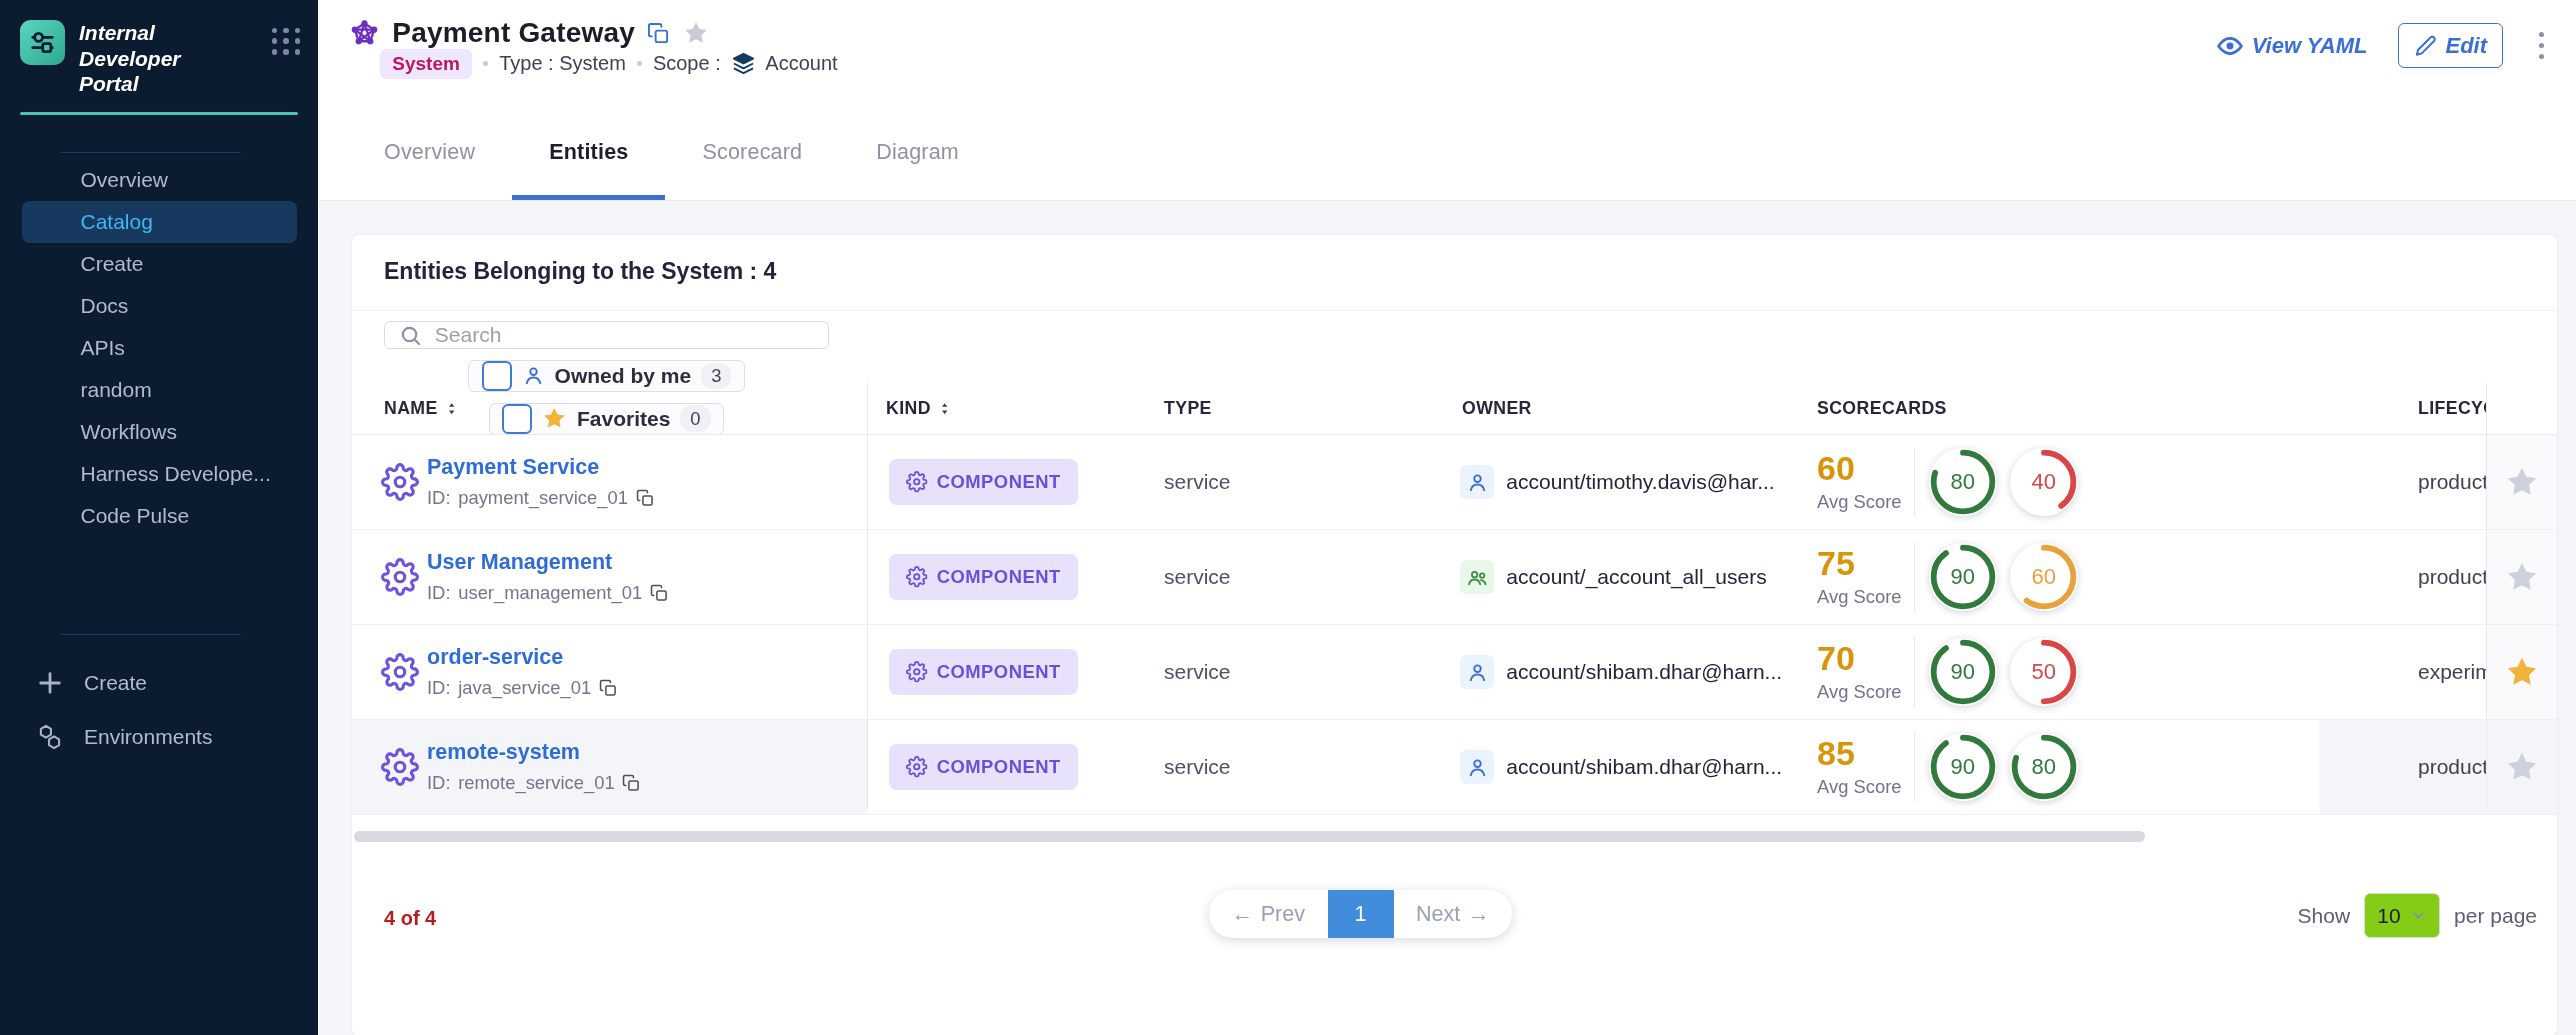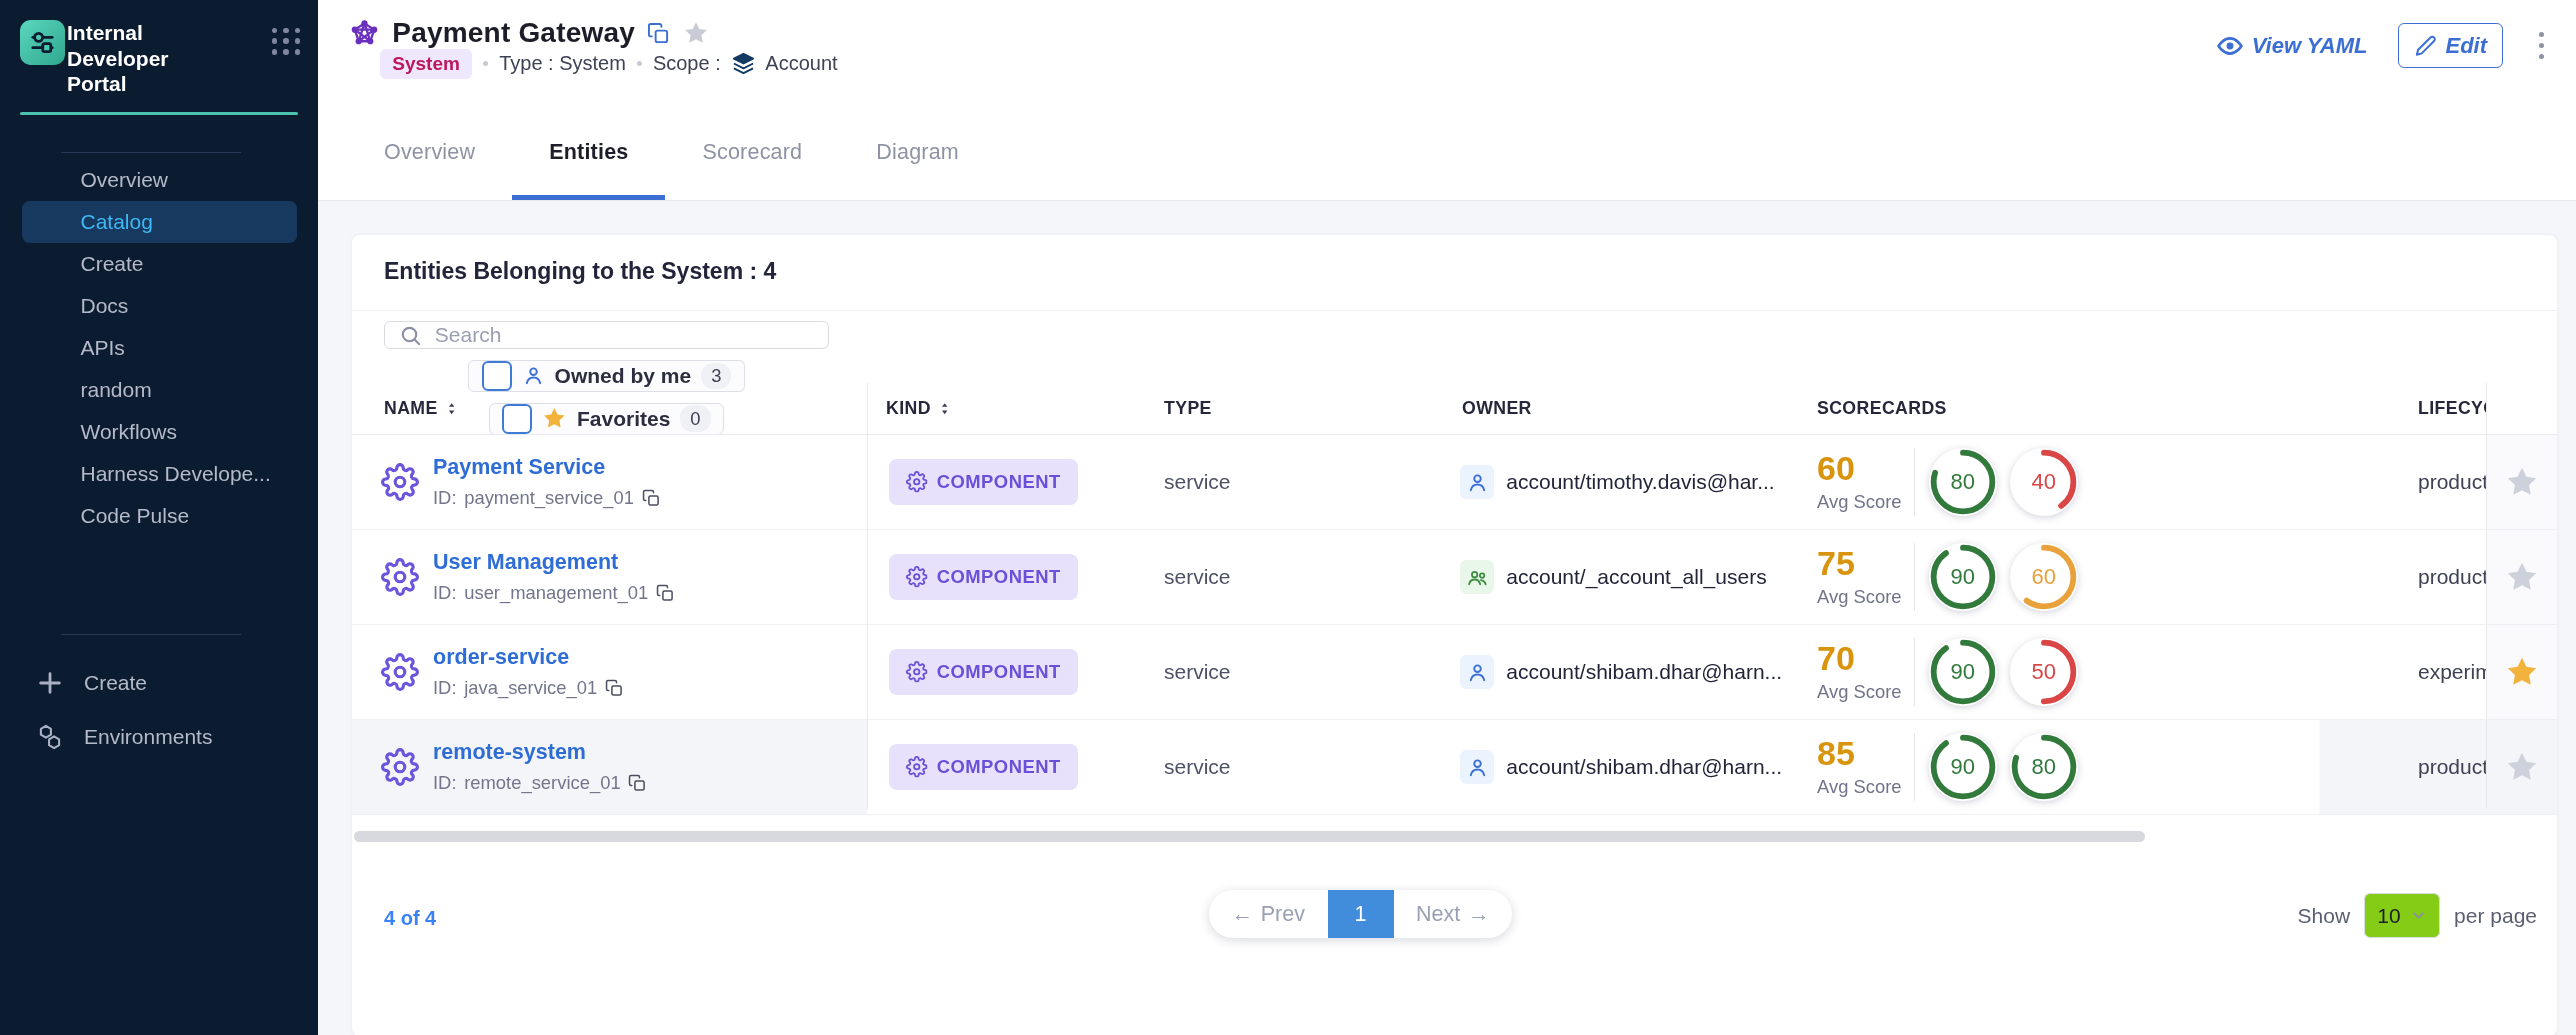--- a/index.html
+++ b/index.html
@@ -2,21 +2,21 @@
 <html style="font-size:12.3px"><head>
 <meta charset="utf-8">
 <style>
   html,body{margin:0;padding:0;background:#dfe2e8;}
   .app{position:relative;width:2576px;height:1036px;overflow:hidden;background:#f5f6f9;
        font-family:"Liberation Sans","DejaVu Sans",sans-serif;-webkit-font-smoothing:antialiased;}
   svg{display:block;}
 
   
   .sidebar{position:absolute;left:0;top:0;bottom:0;width:318px;background:#0c1c30;z-index:5;}
-  .brand{display:flex;align-items:flex-start;gap:2px;padding:20px 17px 0 20px;}
+  .brand{display:flex;align-items:flex-start;gap:14px;padding:20px 17px 0 20px;font-style:italic;}
   .logo{width:45px;height:45px;border-radius:10.8px;background:linear-gradient(135deg,#5bd7bf,#2ea78e);
         display:flex;align-items:center;justify-content:center;flex:0 0 auto;}
   .brand-title{font-size:21px;line-height:1.22;font-weight:700;color:#fff;width:152px;}
   .grid-icon{margin-left:auto;margin-top:7.7px;display:grid;grid-template-columns:repeat(3,6.1px);gap:5.4px;}
   .grid-icon i{width:5.4px;height:5.4px;border-radius:50%;background:#7f87a0;}
   .brand-rule{height:3.1px;background:#4cc3ae;margin:15.4px 20px 0 20px;border-radius:1.5px;}
   .side-sep{height:0.8px;background:#273a55;margin:37px 77px 6.1px 61px;}
   .side-nav{margin-top:0;}
   .side-item{height:42px;display:flex;align-items:center;margin:0 21.5px;padding-left:59px;border-radius:7.7px;
              font-size:21px;color:#b4bac9;cursor:pointer;}
@@ -78,21 +78,21 @@
 
   
   .tbl{position:absolute;left:0;right:0;top:148px;height:426px;}
   .thead{position:relative;height:51px;border-bottom:0.8px solid #e9eaef;}
   .th{position:absolute;top:0;height:51px;display:flex;align-items:center;gap:6.1px;font-size:17.7px;font-weight:700;
       color:#26273b;letter-spacing:0.4px;}
   .th .sort{width:15.4px;height:15.4px;color:#3a3b4f;}
   .trow{position:relative;height:94px;border-bottom:0.8px solid #eef0f3;background:#fff;}
   .trow.hover{background:linear-gradient(90deg,#f4f5f8 0 515px,#ffffff 516px 1967px,#f4f5f8 1968px 100%);}
   .cell{position:absolute;top:0;bottom:0;display:flex;align-items:center;}
-  .c-name{left:29px;gap:14px;}
+  .c-name{left:29px;gap:8px;}
   .row-gear{width:38px;height:38px;color:#6c55dc;flex:0 0 auto;}
   .nm .ename{font-size:21.5px;font-weight:600;color:#2e6cd6;text-decoration:none;cursor:pointer;display:block;}
   .nm .eid{margin-top:7px;font-size:18.4px;color:#73758c;display:flex;align-items:center;gap:7.7px;}
   .copy-sm{width:18.4px;height:18.4px;color:#4b4d60;cursor:pointer;}
   .vline{position:absolute;top:0;bottom:0;width:0.8px;background:#e7e9ee;z-index:2;}
   .vl-1{left:515px;box-shadow:4.6px 0 6.1px -3.1px rgba(31,33,60,.07);}
   .vl-2{left:2134px;box-shadow:-4.6px 0 6.1px -3.1px rgba(31,33,60,.07);}
   .c-kind{left:537px;}
   .chip{height:46px;background:#e7e1fb;color:#6a4fd8;border-radius:7.7px;display:flex;align-items:center;gap:9.2px;
         padding:0 17px;font-size:18.4px;font-weight:700;letter-spacing:0.5px;}
@@ -116,21 +116,21 @@
              font-size:22px;font-weight:400;}
   .c-life{left:2066px;width:68px;overflow:hidden;white-space:nowrap;font-size:21px;color:#3f4154;}
   .th.h-life{left:2066px;width:68px;overflow:hidden;white-space:nowrap;}
   .c-star{left:2134px;width:71px;justify-content:center;background:#fafafc;color:#cdd1db;cursor:pointer;}
   .trow.hover .c-star{background:#f4f5f8;}
   .c-star.on{color:#f2b33d;}
   .c-star svg{width:34px;height:34px;}
 
   
   .hscroll{position:absolute;left:1.5px;top:596px;width:1791px;height:10.8px;border-radius:5.4px;background:#d8d9de;cursor:pointer;}
-  .count{position:absolute;left:32px;top:672px;font-size:20px;font-weight:700;color:#3b82f6;}
+  .count{position:absolute;left:32px;top:672px;font-size:20px;font-weight:700;color:#b91c1c;}
   .pager{position:absolute;left:857px;top:655px;width:303px;height:48px;border-radius:24.6px;background:#fff;
          box-shadow:0 2.3px 10.8px rgba(40,44,80,.18);display:flex;align-items:stretch;overflow:hidden;}
   .pg-btn{flex:1;display:flex;align-items:center;justify-content:center;gap:7.7px;font-size:21.5px;color:#9aa0b4;cursor:pointer;}
   .pg-num{width:66px;background:#418ddb;color:#fff;display:flex;align-items:center;justify-content:center;
           font-size:21.5px;cursor:pointer;}
   .show{position:absolute;right:20px;top:658px;display:flex;align-items:center;gap:14px;font-size:21px;color:#5b5e73;}
   .psel{width:74px;height:43px;border:0.8px solid #d9dbe3;border-radius:6.1px;display:flex;align-items:center;
         justify-content:center;gap:9.2px;font-size:21px;color:#1d1e2c;cursor:pointer;background:#84cc16;}
   .psel svg{width:17px;height:17px;color:#8b8fa3;}
 </style>

